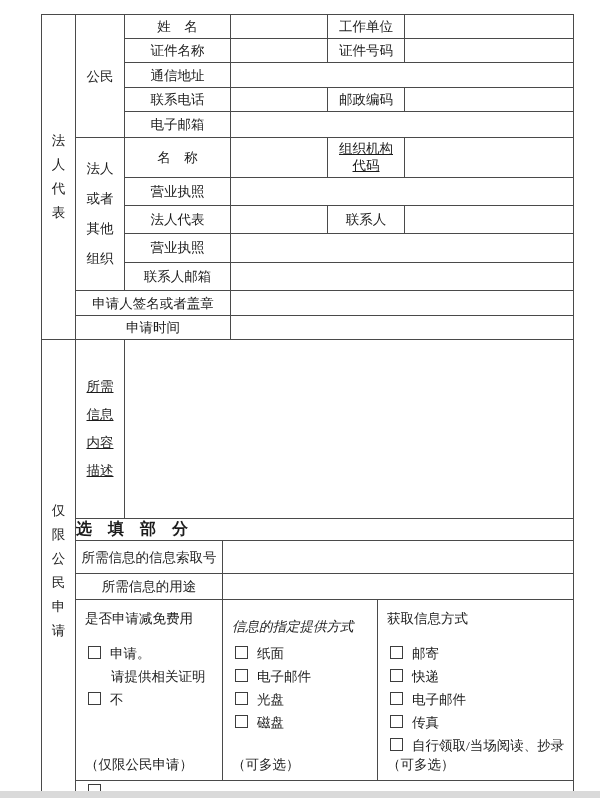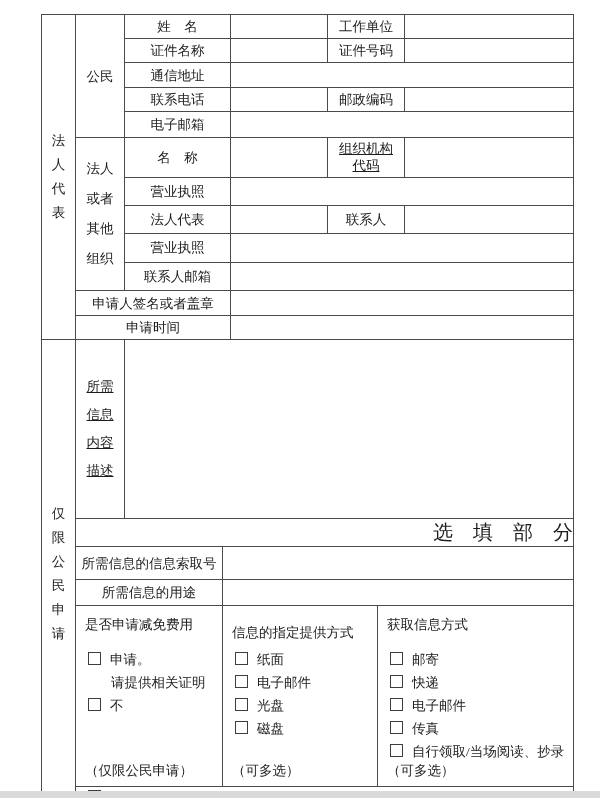--- a/index.html
+++ b/index.html
@@ -12,25 +12,25 @@
   table{border-collapse:collapse;table-layout:fixed;width:532px;}
   td{border:1px solid #4a4a4a;font-size:13.5px;padding:0;overflow:hidden;vertical-align:middle;}
   .s2-table{margin-top:-1px;}
   .lbl{text-align:center;line-height:17px;}
   .side-cell{text-align:center;}
   .vside{width:15px;margin:0 auto;line-height:24px;text-align:center;word-break:break-all;}
   .wrap2{width:30px;margin:16px auto;line-height:30px;text-align:center;word-break:break-all;}
   .wrap2b{width:30px;margin:0 auto;line-height:28px;text-align:center;word-break:break-all;}
   .orgcode{width:60px;margin:0 auto;line-height:17px;text-align:center;word-break:break-all;text-decoration:underline;}
   .desc-cell{vertical-align:middle;text-decoration:underline;}
-  .opt-header{text-align:right;font-weight:normal;font-size:20px;}
+  .opt-header{text-align:left;font-weight:bold;font-size:16px;}
   .tri-cell{vertical-align:top;}
   .tri{height:166px;padding:7px 0;display:flex;flex-direction:column;}
   .tri-title{padding-left:9px;margin:3px 0 12px 0;line-height:17px;}
-  .tri-title.lower{margin-top:11px;margin-bottom:4px;}
+  .tri-title.lower{margin-top:11px;margin-bottom:4px;font-style:italic;}
   .cbrow{padding-left:12px;margin-top:6px;line-height:17px;white-space:nowrap;}
   .subrow{padding-left:35px;margin-top:6px;line-height:17px;}
   .tri-note{margin-top:auto;padding-left:9px;line-height:17px;}
   .cb{display:inline-block;width:11px;height:11px;border:1.5px solid #3d3d3d;
       vertical-align:-1px;margin-right:9px;background:#fff;box-sizing:content-box;}
   .footer-cell{padding-left:12px;}
   .h24{height:24px}.h25{height:25px}.h26{height:26px}.h35{height:35px}
   .h179{height:179px}.h22{height:22px}.h23{height:33px}.h180{height:180px}
   .page-edge{position:absolute;left:0;top:791px;width:600px;height:7px;background:#dadada;}
 </style>

